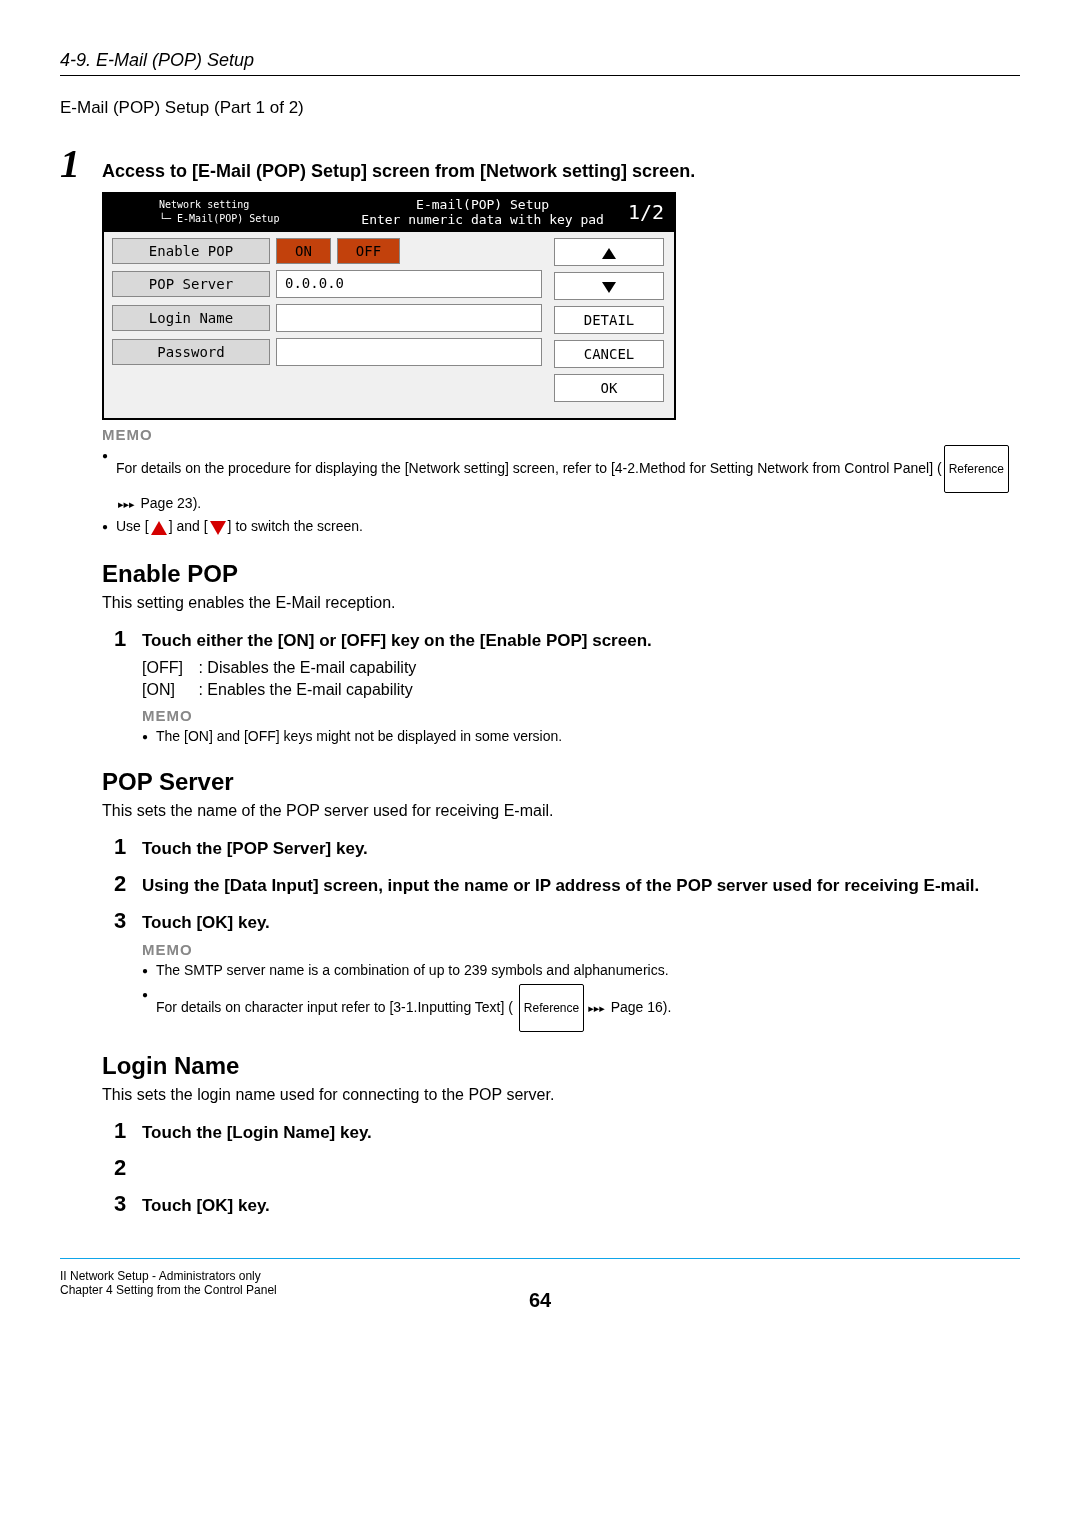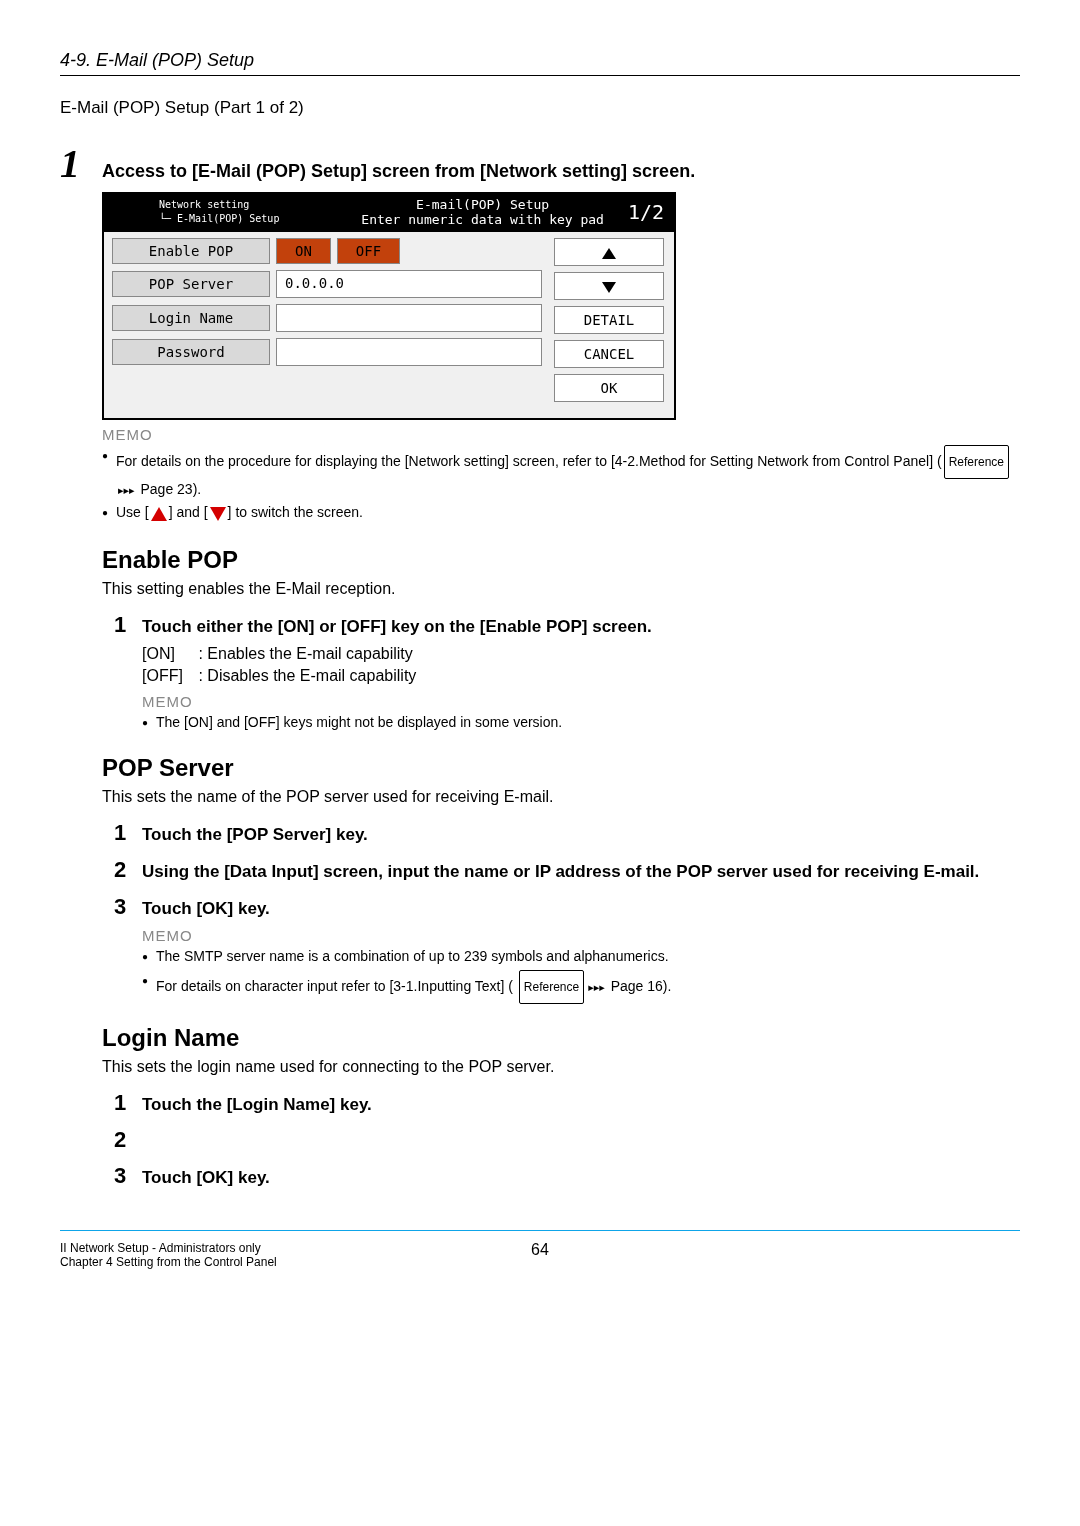--- a/index.html
+++ b/index.html
@@ -108,21 +108,21 @@
   .ds-side-btn {
     background: #fff;
     border: 1px solid #888;
     padding: 5px 0;
     text-align: center;
     font-family: monospace;
     font-size: 14px;
     margin-bottom: 6px;
   }
   .memo {
-    font-weight: normal;
+    font-weight: bold;
     color: #888;
     letter-spacing: 1px;
     margin: 6px 0 2px 0;
     font-size: 15px;
   }
   .bullet-para {
     display: flex;
     align-items: flex-start;
     margin: 2px 0;
     line-height: 20px;
@@ -133,21 +133,21 @@
   }
   .bullet-dot::before {
     content: "●";
     font-size: 10px;
     position: relative;
     top: -1px;
   }
   .ref-box {
     display: inline-block;
     border: 1px solid #000;
-    padding: 6px 4px;
+    padding: 13px 4px;
     font-size: 12px;
     border-radius: 2px;
     vertical-align: middle;
     margin: 0 2px;
   }
   .arrow-r {
     display: inline-block;
     font-size: 11px;
     vertical-align: middle;
     margin: 0 2px;
@@ -202,21 +202,21 @@
   }
   .opt .label { display: inline-block; width: 52px; }
   .footer {
     border-top: 1px solid #0ea5e9;
     margin-top: 40px;
     padding-top: 10px;
     display: flex;
     font-size: 12px;
   }
   .footer-left { flex: 1; }
-  .footer-center { width: 80px; text-align: center; font-weight: normal; font-size: 16px; }
+  .footer-center { width: 80px; text-align: center; font-weight: bold; font-size: 20px; margin-top: 20px; }
   .footer-right { flex: 1; }
   .indent-block { margin-left: 42px; }
 </style>
 </head>
 <body>
 
 <div class="section-title">4-9. E-Mail (POP) Setup</div>
 
 <div class="subtitle">E-Mail (POP) Setup (Part 1 of 2)</div>
 
@@ -287,26 +287,26 @@
   <div class="h2">Enable POP</div>
   <div class="desc">This setting enables the E-Mail reception.</div>
 
   <div class="num-step">
     <div class="num">1</div>
     <div class="num-body">
       <div class="num-heading">Touch either the [ON] or [OFF] key on the [Enable POP] screen.</div>
     </div>
   </div>
   <div class="opt">
+    <span class="label">[OFF]</span>
+    <span>: Disables the E-mail capability</span>
+  </div>
+  <div class="opt">
     <span class="label">[ON]</span>
     <span>: Enables the E-mail capability</span>
-  </div>
-  <div class="opt">
-    <span class="label">[OFF]</span>
-    <span>: Disables the E-mail capability</span>
   </div>
   <div style="margin-left:40px;">
     <div class="memo">MEMO</div>
     <div class="bullet-para">
       <span class="bullet-dot"></span>
       <span>The [ON] and [OFF] keys might not be displayed in some version.</span>
     </div>
   </div>
 
   <div class="h2">POP Server</div>

